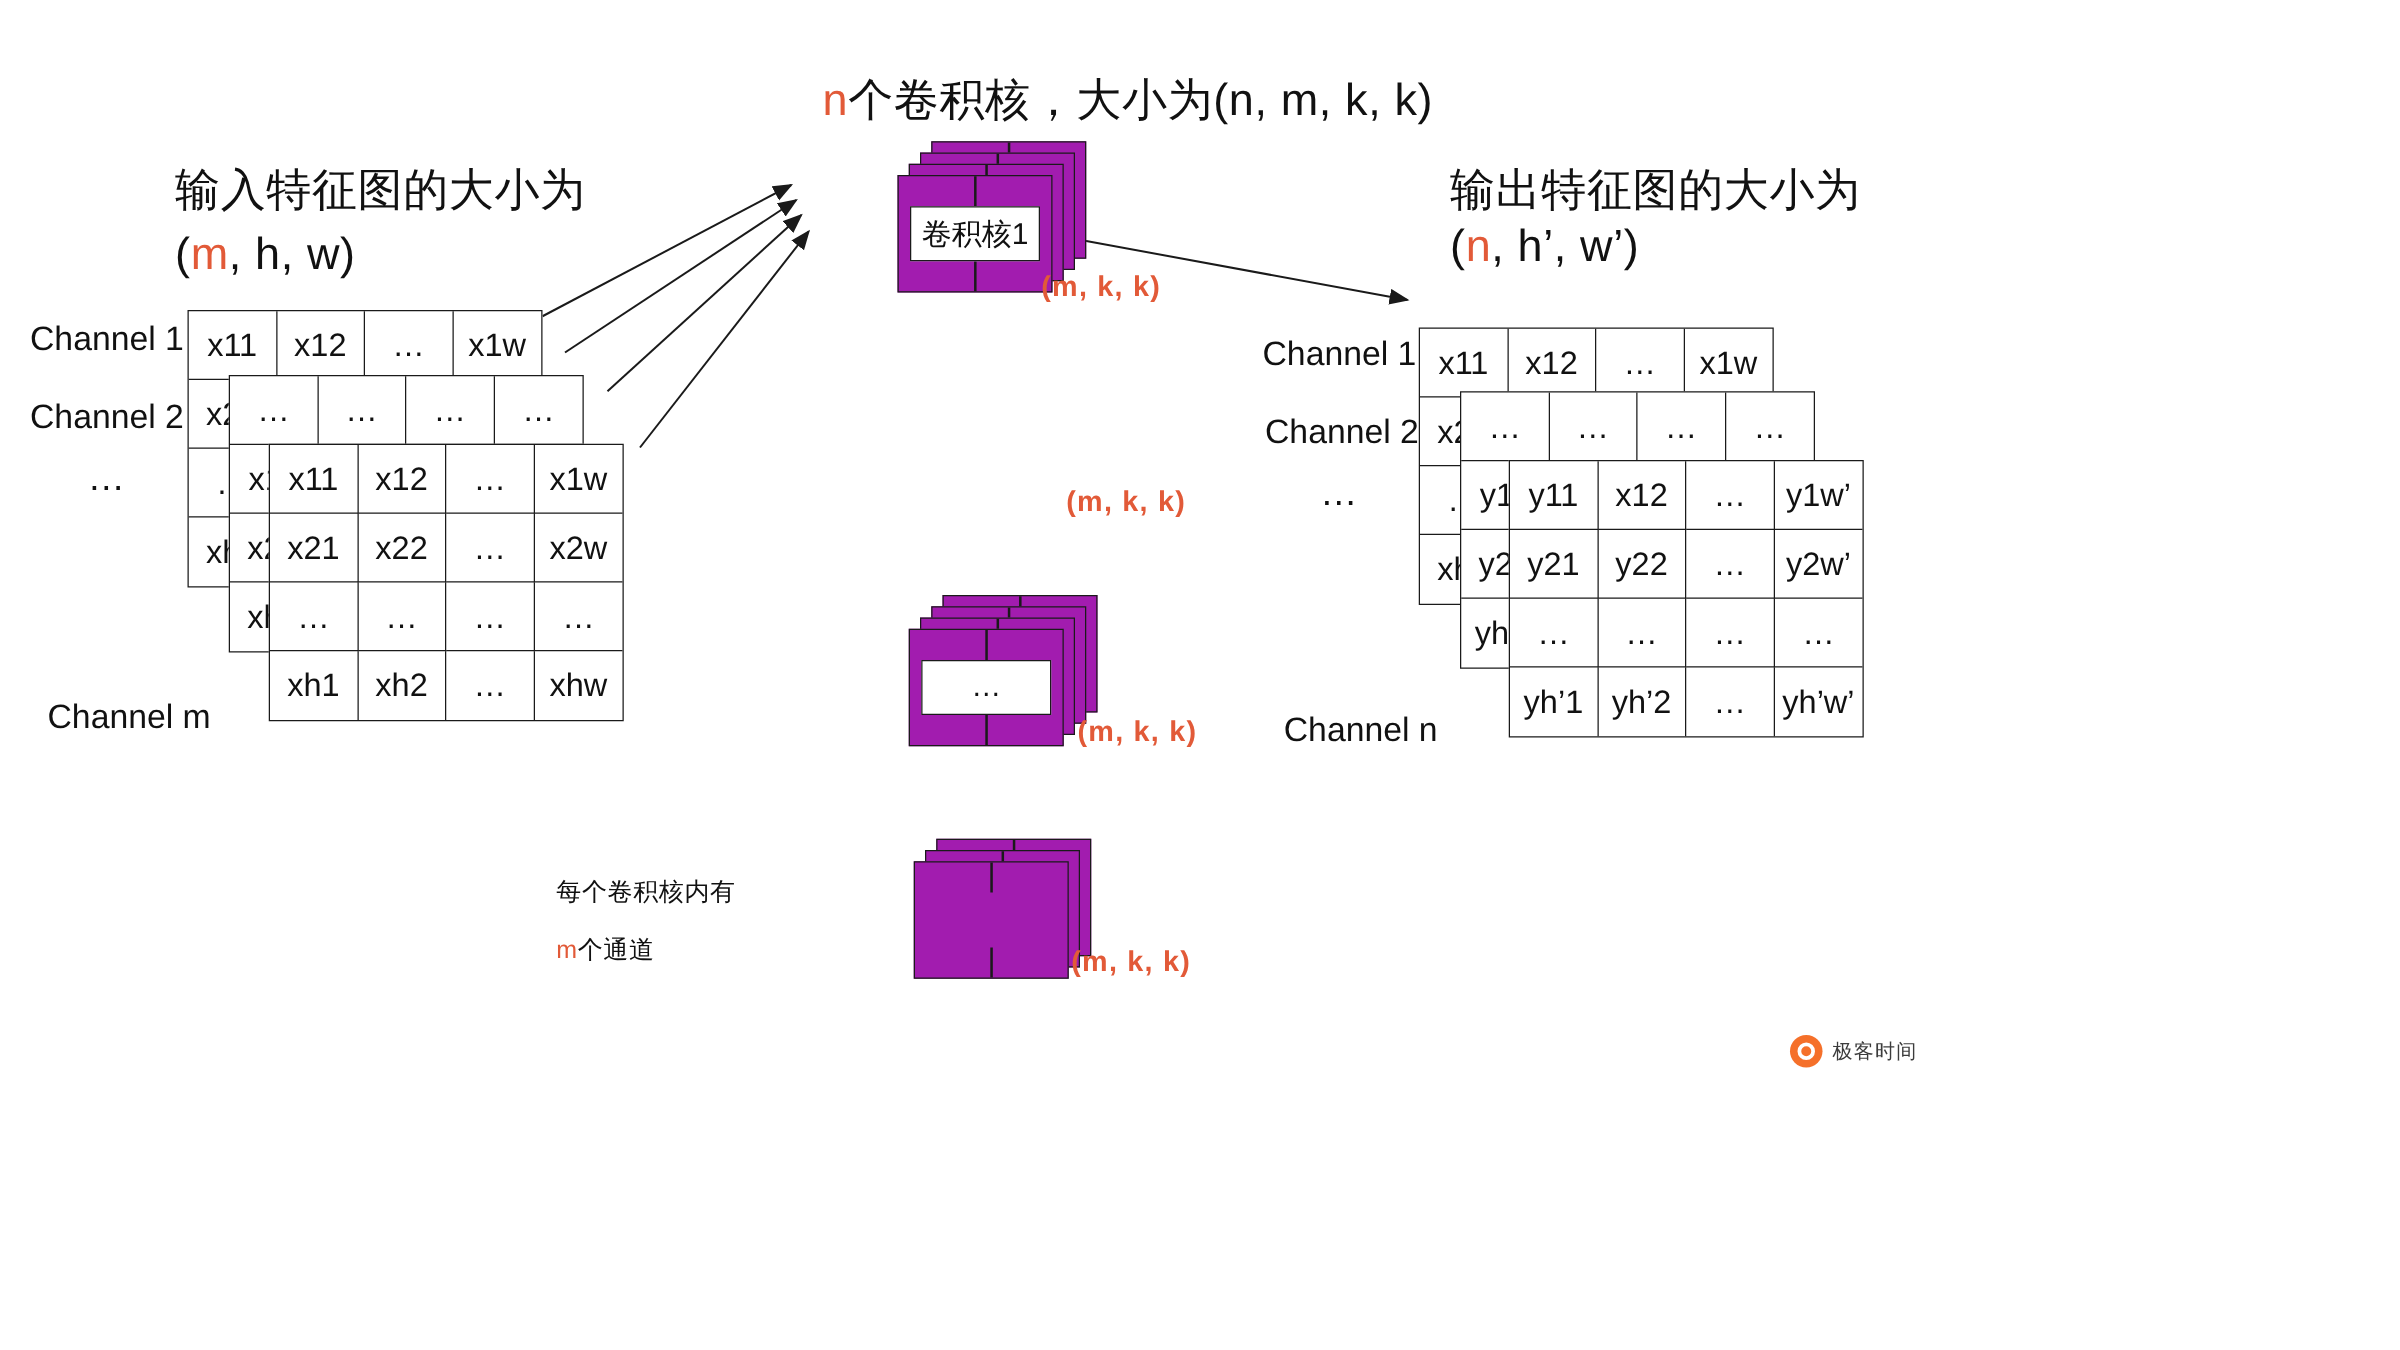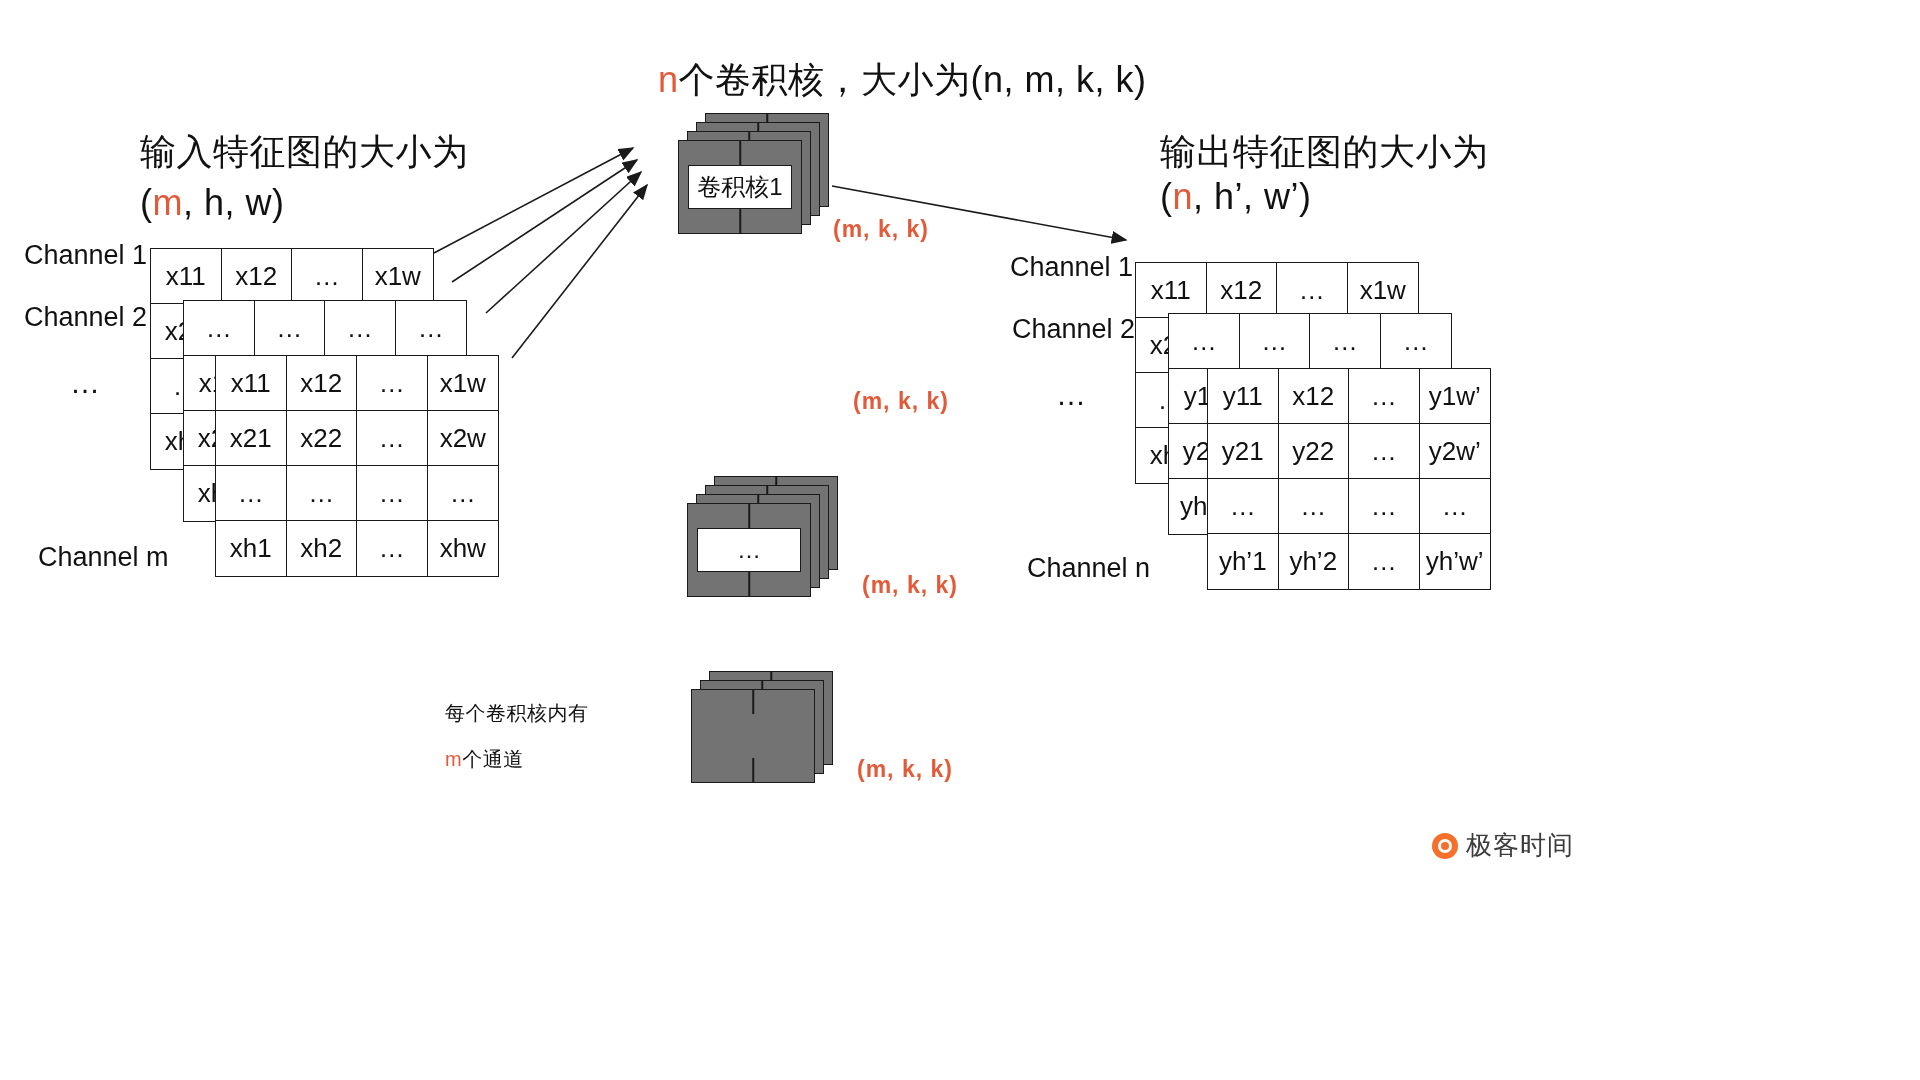--- a/index.html
+++ b/index.html
@@ -2,52 +2,52 @@
 <html style="--accent: #E25A38; --brand: #F5702A;"><head>
 <meta charset="utf-8">
 <style>
   html,body{margin:0;padding:0;background:#fff;}
   .canvas{
     position:relative;width:1920px;height:1080px;background:#ffffff;overflow:hidden;
     font-family:"Liberation Sans","DejaVu Sans",sans-serif;color:#111;
   }
   .title{position:absolute;font-size:36px;letter-spacing:0.5px;}
   .accent{color:var(--accent);}
-  .channel-label{position:absolute;font-size:27px;}
+  .channel-label{position:absolute;font-size:27px;margin-top:16px;}
   .channel-dots{position:absolute;font-size:30px;}
   
   .matrix{
     position:absolute;display:grid;grid-template-columns:repeat(4,70.5px);
     grid-auto-rows:55px;background:#fff;border:1.5px solid #1a1a1a;
   }
   .matrix .cell{
     display:flex;align-items:center;justify-content:center;font-size:26px;
     border-right:1.5px solid #1a1a1a;border-bottom:1.5px solid #1a1a1a;
     overflow:hidden;white-space:nowrap;
   }
   .matrix .cell:nth-child(4n){border-right:none;}
   .matrix .cell:nth-child(n+13){border-bottom:none;}
   
   .kstack{position:absolute;width:150px;height:120px;}
-  .kcard{position:absolute;width:122px;height:92px;background:#737373;border:1.5px solid #1a1a1a;}
+  .kcard{position:absolute;width:122px;height:92px;background:#a21caf;border:1.5px solid #1a1a1a;margin-left:40px;}
   .kcard .tick{position:absolute;left:50%;width:1.5px;background:#1a1a1a;transform:translateX(-50%);}
   .kcard .tick.top{top:0;height:24px;}
   .kcard .tick.bottom{bottom:0;height:24px;}
   .kbox{
     position:absolute;left:9px;right:9px;top:24px;height:42px;background:#fff;
     border:1.5px solid #1a1a1a;display:flex;align-items:center;justify-content:center;
     font-size:24px;white-space:nowrap;
   }
   .mkk{position:absolute;font-size:23px;font-weight:700;color:var(--accent);letter-spacing:1px;}
   .note{position:absolute;font-size:20px;letter-spacing:0.5px;}
   .arrows{position:absolute;left:0;top:0;pointer-events:none;}
   .footer-brand{position:absolute;display:flex;align-items:center;gap:8px;}
   .brand-icon{width:26px;height:26px;border-radius:50%;background:var(--brand);position:relative;}
   .brand-icon::after{content:"";position:absolute;inset:6px;border:3.5px solid #fff;border-radius:50%;}
-  .brand-text{font-size:26px;color:#3c3c3c;letter-spacing:1px;}
+  .brand-text{font-size:16px;color:#3c3c3c;letter-spacing:1px;}
 </style>
 </head>
 <body>
 
 <div class="canvas">
 
   <svg class="arrows" width="1920" height="1080" viewBox="0 0 1920 1080">
     <defs>
       <marker id="ah" markerWidth="11" markerHeight="9" refX="9" refY="4" orient="auto">
         <path d="M0,0 L10,4 L0,8 z" fill="#1a1a1a"></path>

